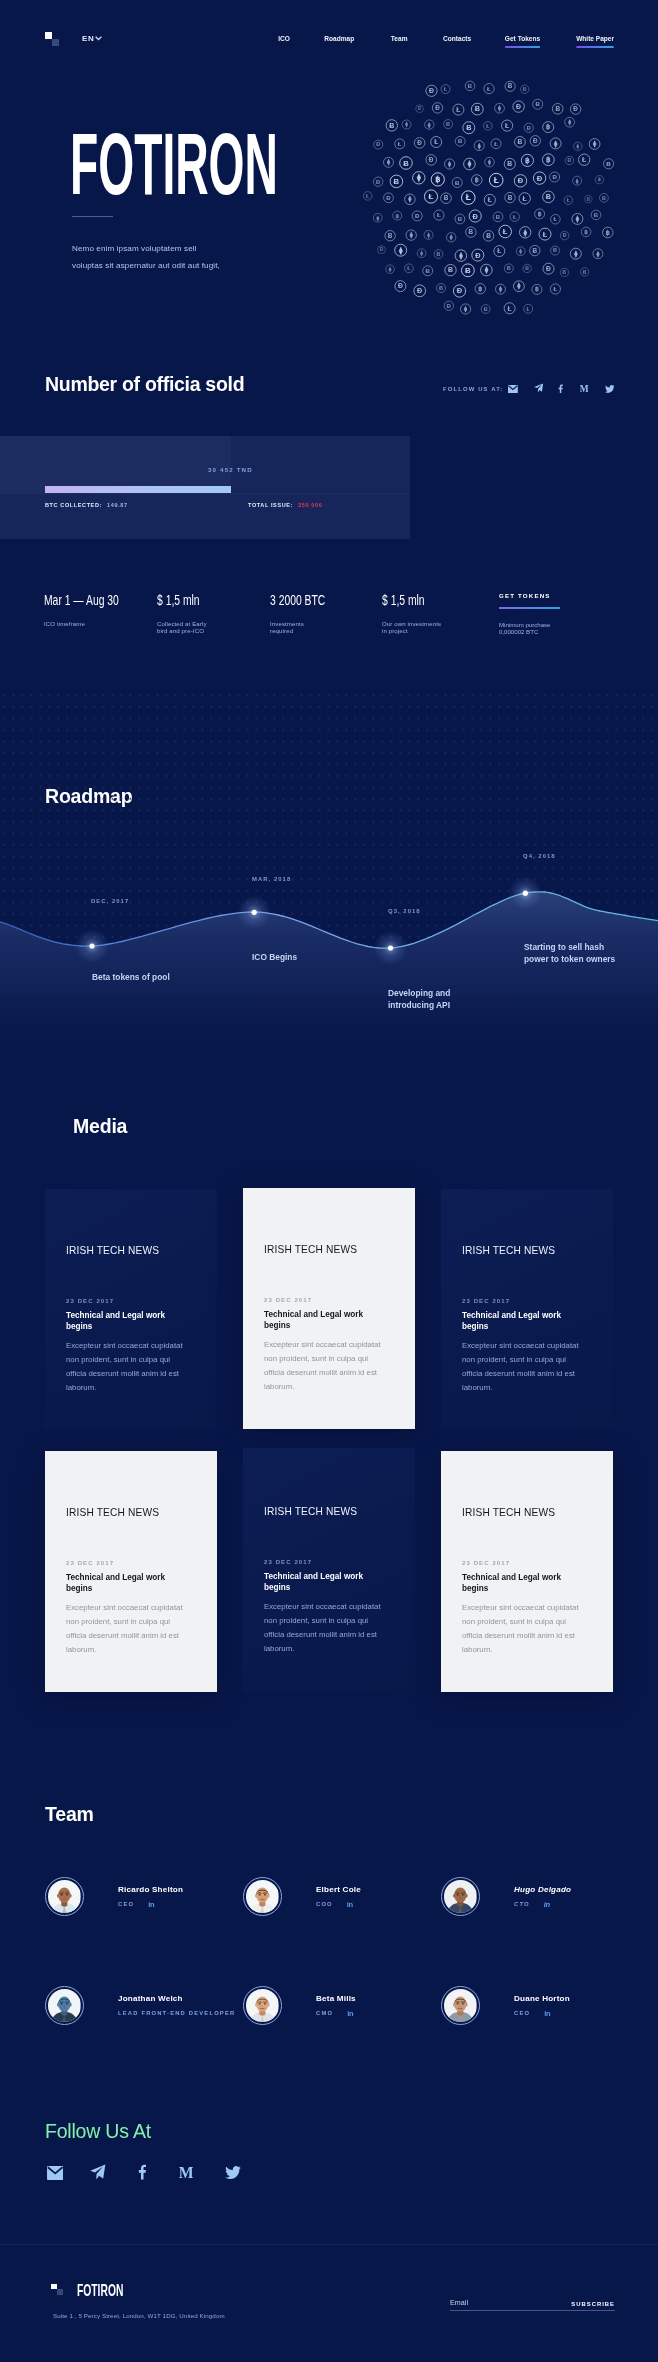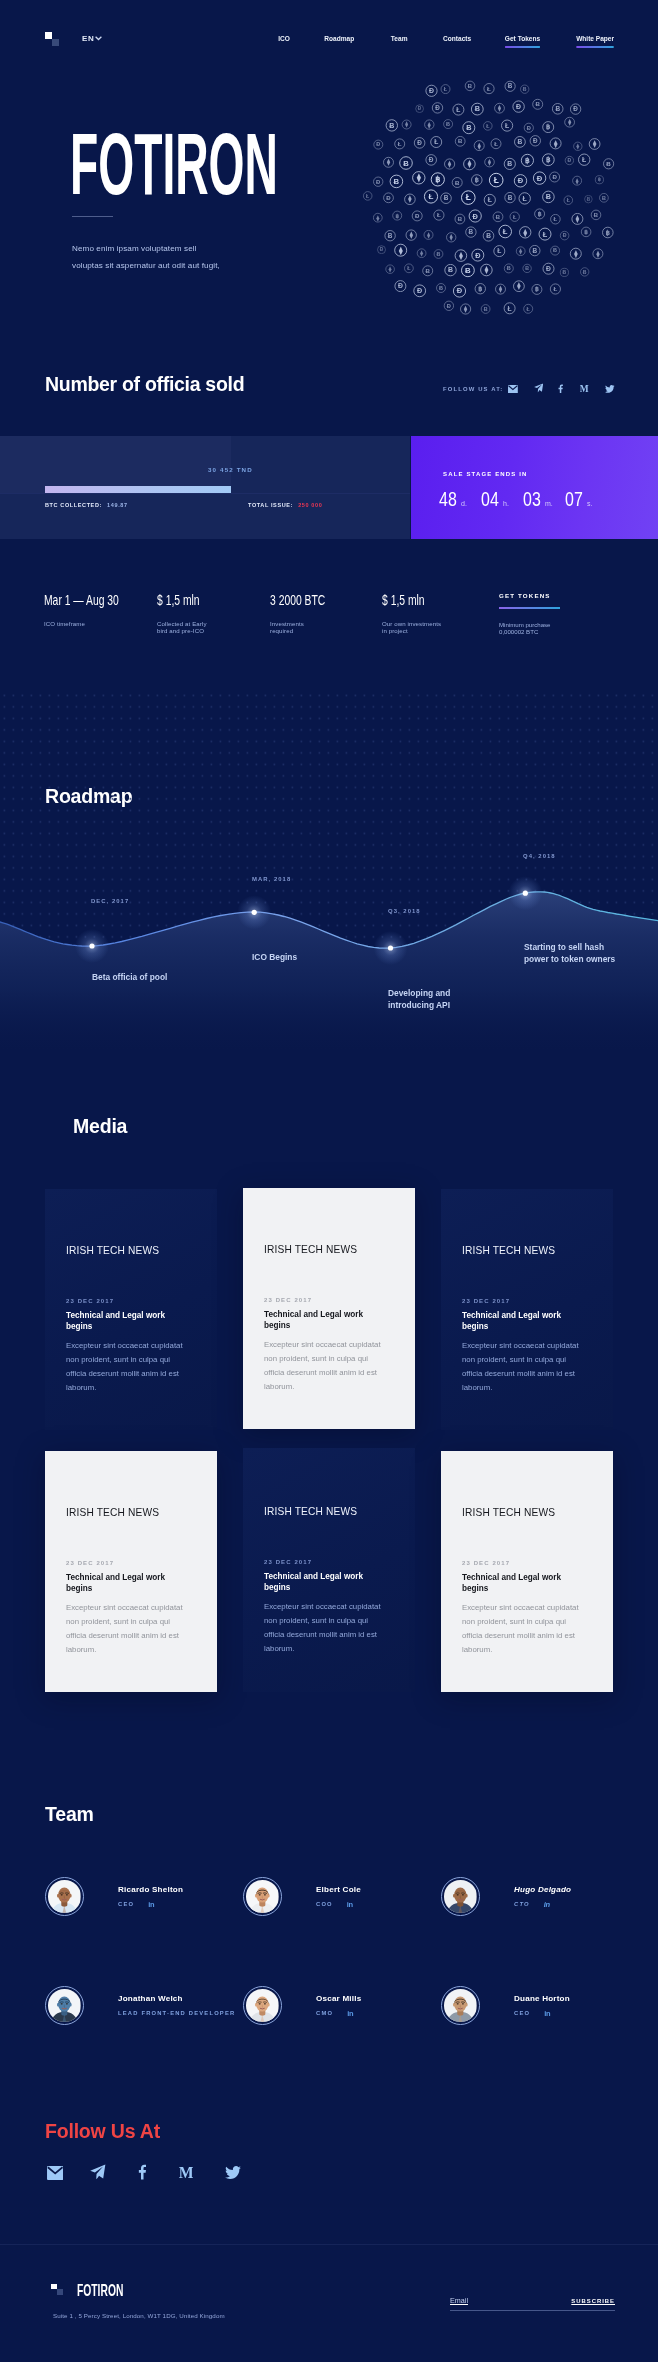--- a/index.html
+++ b/index.html
@@ -103,40 +103,40 @@
   .member{position:absolute;display:flex;align-items:center;top:0;}
   .avatar{width:39px;height:39px;border-radius:50%;border:1.2px solid #8ba5dc;padding:2.2px;background:#08174a;flex:0 0 auto;}
   .avatar .inner{width:100%;height:100%;border-radius:50%;overflow:hidden;line-height:0;}
   .m-info{margin-left:34px;}
   .m-name{font-size:8.1px;font-weight:bold;color:#fff;letter-spacing:.2px;white-space:nowrap;}
   .m-row{margin-top:6px;display:flex;align-items:center;gap:14px;}
   .m-role{font-size:5.8px;font-weight:bold;letter-spacing:1.2px;color:#7fa0de;white-space:nowrap;}
   .li{font-size:7.5px;font-weight:bold;color:#5b9be7;font-family:"Liberation Sans",sans-serif;text-decoration:none;letter-spacing:-0.3px;}
 
   
-  .follow-title{position:absolute;left:45px;top:2120px;font-size:19.5px;font-weight:bold;color:#ef4444;letter-spacing:-0.2px;}
+  .follow-title{position:absolute;left:45px;top:2120px;font-size:19.5px;font-weight:normal;color:#86efac;letter-spacing:-0.2px;}
   .follow-icons{position:absolute;left:47px;top:2166px;width:240px;height:14px;}
   .follow-icons .ic{position:absolute;bottom:0;display:flex;align-items:flex-end;height:14px;}
   .follow-icons .ic:nth-child(1){left:0px;}
   .follow-icons .ic:nth-child(2){left:43px;}
   .follow-icons .ic:nth-child(3){left:91px;}
   .follow-icons .ic:nth-child(4){left:132px;}
   .follow-icons .ic:nth-child(5){left:178px;}
 
   
   .divider{position:absolute;left:0;top:2244px;width:658px;height:1px;background:#152459;}
   .f-logo{position:absolute;left:51px;top:2282px;display:flex;align-items:flex-start;}
   .f-logo .mark{position:relative;width:12.4px;height:11.6px;margin-top:1.5px;flex:0 0 auto;}
   .f-logo .mark .s1{position:absolute;left:0;top:0;width:5.8px;height:5.8px;background:#fff;}
   .f-logo .mark .s2{position:absolute;left:5.8px;top:5.8px;width:5.8px;height:5.8px;background:#35477a;}
   .f-logo .name{margin-left:13.5px;font-family:"Liberation Sans",sans-serif;line-height:1;
     font-size:16.5px;font-weight:bold;letter-spacing:0px;color:#fff;transform:scaleX(.625);transform-origin:left top;white-space:nowrap;}
   .f-addr{position:absolute;left:53px;top:2312px;font-size:6.2px;color:#93a6d9;letter-spacing:.1px;}
   .sub{position:absolute;left:450px;top:2294px;width:165px;}
-  .sub .line{display:flex;justify-content:space-between;align-items:center;height:13px;text-decoration:underline;}
+  .sub .line{display:flex;justify-content:space-between;align-items:flex-end;height:13px;}
   .sub input.ph{font-size:7.2px;color:#dbe5f8;background:transparent;border:0;outline:none;width:110px;
     font-family:"Liberation Sans",sans-serif;padding:0;}
   .sub input.ph::placeholder{color:#c6d3f1;opacity:1;}
   .sub .btn{font-size:5.9px;font-weight:bold;letter-spacing:1.0px;color:#fff;background:none;border:0;cursor:pointer;font-family:inherit;padding:0;white-space:nowrap;}
   .sub .rule{height:1px;background:#46578a;margin-top:3px;}
 </style>
 </head>
 <body>
 
 <div class="page">
@@ -744,41 +744,20 @@
   <div class="band-valtext">30 452 TND</div>
   <div class="bar-track"></div>
   <div class="bar-fill"></div>
   <div class="band-foot">
     <span>BTC COLLECTED:</span>
     <span class="v">149.87</span>
   </div>
   <div class="band-foot2">
     <span>TOTAL ISSUE:</span>
     <span class="v">250 000</span>
-  </div>
-  <div class="band-right">
-    <div class="sale-label">SALE STAGE ENDS IN</div>
-    <div class="cd" id="cd">
-        <div class="grp">
-          <span class="num">48</span>
-          <span class="unit">d.</span>
-        </div>
-        <div class="grp">
-          <span class="num">04</span>
-          <span class="unit">h.</span>
-        </div>
-        <div class="grp">
-          <span class="num">03</span>
-          <span class="unit">m.</span>
-        </div>
-        <div class="grp">
-          <span class="num">07</span>
-          <span class="unit">s.</span>
-        </div>
-      </div>
   </div>
 
   <div id="stats">
       <div class="stat" style="left: 44px;">
         <div class="big">Mar 1 — Aug 30</div>
         <div class="small">
           <div>ICO timeframe</div>
         </div>
       </div>
       <div class="stat" style="left: 157px;">
@@ -850,21 +829,21 @@
         <circle cx="254.2" cy="222.29999999999995" r="2.6" fill="#ffffff"></circle>
         <circle cx="390.5" cy="258" r="17" fill="url(#glow)"></circle>
         <circle cx="390.5" cy="258" r="2.6" fill="#ffffff"></circle>
         <circle cx="525.3" cy="203.20000000000005" r="17" fill="url(#glow)"></circle>
         <circle cx="525.3" cy="203.20000000000005" r="2.6" fill="#ffffff"></circle>
       </svg>
     </div>
   <div id="rmpts">
       <div class="rm-date" style="left: 91px; top: 898px;">DEC, 2017</div>
       <div class="rm-txt" style="left: 92px; top: 971px;">
-        <div>Beta officia of pool</div>
+        <div>Beta tokens of pool</div>
       </div>
       <div class="rm-date" style="left: 252px; top: 876px;">MAR, 2018</div>
       <div class="rm-txt" style="left: 252px; top: 951px;">
         <div>ICO Begins</div>
       </div>
       <div class="rm-date" style="left: 388px; top: 908px;">Q3, 2018</div>
       <div class="rm-txt" style="left: 388px; top: 987px;">
         <div>Developing and</div>
         <div>introducing API</div>
       </div>
@@ -1038,21 +1017,21 @@
               <ellipse cx="16.8" cy="18.2" rx="1.3" ry="0.82" fill="#241a14"></ellipse>
               <ellipse cx="23.2" cy="18.2" rx="1.3" ry="0.82" fill="#241a14"></ellipse>
               <path d="M14.7 16.3 q2.1 -1.15 4.1 -0.3" stroke="#4a3322" stroke-width="0.9" fill="none" stroke-linecap="round"></path>
               <path d="M25.3 16.3 q-2.1 -1.15 -4.1 -0.3" stroke="#4a3322" stroke-width="0.9" fill="none" stroke-linecap="round"></path>
               <path d="M20 19.1 v2.9 q0 0.6 0.9 0.7" stroke="#c08a63" stroke-width="0.62" fill="none"></path>
               <path d="M17.5 23.8 q2.5 1.5 5 0" stroke="#9c5c56" stroke-width="1.2" fill="none" stroke-linecap="round"></path>
               <path d="M20 31 l-2.2 9 h4.4 Z" fill="#dda87f" opacity="0.42"></path>
             </svg></div>
         </div>
         <div class="m-info">
-          <div class="m-name">Oscar Mills</div>
+          <div class="m-name">Beta Mills</div>
           <div class="m-row">
             <span class="m-role">CMO</span>
             <a class="li" href="#">in</a>
           </div>
         </div>
       </div>
       <div class="member" style="left: 441px; top: 1986px;">
         <div class="avatar">
           <div class="inner"><svg viewBox="0 0 40 40" width="100%" height="100%" preserveAspectRatio="xMidYMid slice">
               <rect width="40" height="40" fill="#f1f3f6"></rect>

